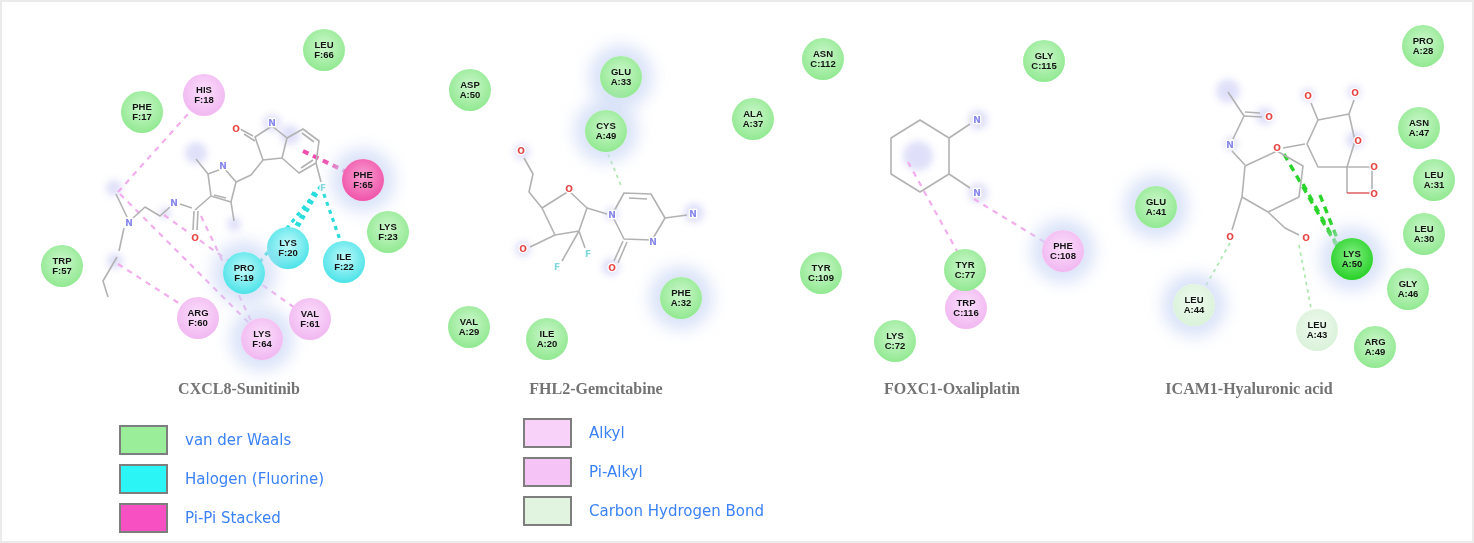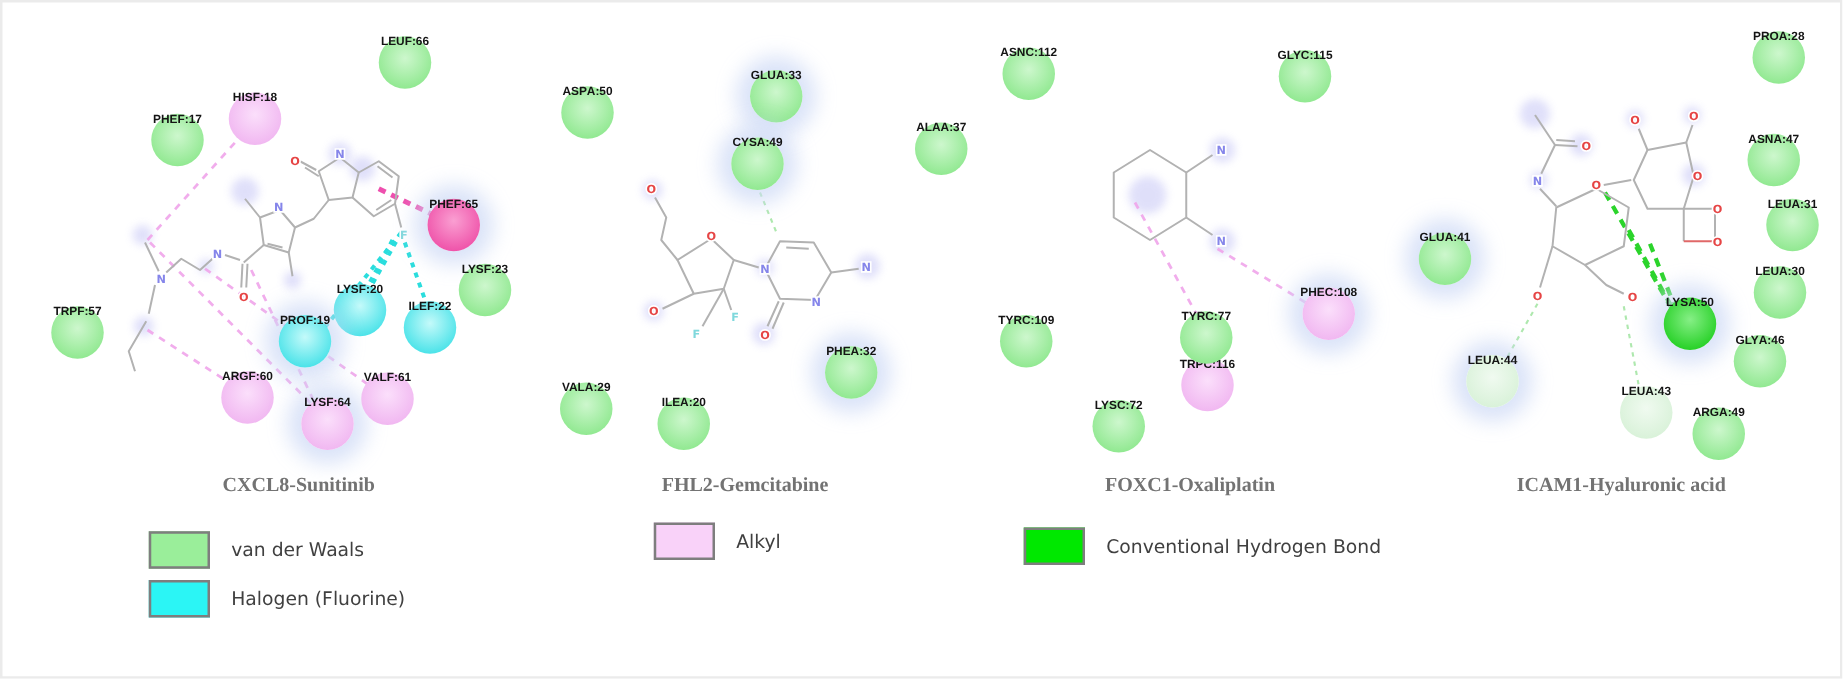--- a/index.html
+++ b/index.html
@@ -1,37 +1,37 @@
 <!DOCTYPE html>
 <html><head>
 <meta charset="utf-8">
 <style>
   html,body{margin:0;padding:0;background:#ffffff;}
   .canvas{position:relative;width:1474px;height:543px;background:#ffffff;
           border:2px solid #ebebeb;box-sizing:border-box;overflow:hidden;
           font-family:"Liberation Sans",sans-serif;}
   .mol-layer{position:absolute;left:0;top:0;z-index:1;}
   .res{position:absolute;width:42px;height:42px;border-radius:50%;
-       display:flex;justify-content:center;
+       display:flex;flex-direction:column;align-items:center;justify-content:center;
        transform:translate(-50%,-50%);text-align:center;color:#141414;
        font:bold 9.5px/10.5px "Liberation Sans",sans-serif;z-index:3;}
   .res span{display:block;}
   .t-vdw   {background:radial-gradient(circle at 50% 42%,#cdf7cd 0%,#8fe88f 78%);}
   .t-hal   {background:radial-gradient(circle at 50% 42%,#c4fafa 0%,#47e2e8 78%);}
   .t-pp    {background:radial-gradient(circle at 50% 42%,#fa9fd2 0%,#ee4da6 82%);}
   .t-alkyl {background:radial-gradient(circle at 50% 42%,#fbdffb 0%,#f0b4f0 82%);}
   .t-chb   {background:radial-gradient(circle at 50% 42%,#f0faf0 0%,#d7f1d7 82%);}
   .t-hbond {background:radial-gradient(circle at 50% 42%,#86ef86 0%,#1fce1f 82%);}
   .halo{box-shadow:0 0 16px 11px rgba(206,217,246,0.75);}
   .title{position:absolute;transform:translateX(-50%);white-space:nowrap;z-index:4;
          font:bold 16px "Liberation Serif",serif;color:#737373;}
   .legend{position:absolute;z-index:4;}
   .lrow{display:flex;align-items:center;margin-bottom:9px;}
   .swatch{width:45px;height:26px;border:2px solid #7e7e7e;margin-right:17px;flex:none;}
-  .llabel{font:15px "DejaVu Sans",sans-serif;color:#404040;white-space:nowrap;}
+  .llabel{font:15px "DejaVu Sans",sans-serif;color:#3b82f6;white-space:nowrap;}
   .atom{font:bold 9px "DejaVu Sans",sans-serif;paint-order:stroke;stroke:#ffffff;stroke-width:2.6px;text-anchor:middle;}
   .aN{fill:#8585ea}.aO{fill:#e64545}.aF{fill:#7fd8dc}
   .bond{stroke:#b2b2b2;stroke-width:1.6;fill:none;stroke-linejoin:round;}
   .bondr{stroke:#e06868;stroke-width:1.6;fill:none;}
   .d-pink {stroke:#f0a4ea;stroke-width:2.2;stroke-dasharray:5.5 5.5;fill:none;opacity:.9;}
   .d-mag  {stroke:#ee4fae;stroke-width:4;stroke-dasharray:6 5;fill:none;}
   .d-cyan {stroke:#2adddd;stroke-width:3.2;stroke-dasharray:4 4.5;fill:none;}
   .d-grn  {stroke:#2bd42b;stroke-width:3.4;stroke-dasharray:7 5.5;fill:none;}
   .d-pale {stroke:#aee8ae;stroke-width:1.7;stroke-dasharray:3.5 4;fill:none;}
   .glow{fill:#9898ee;opacity:.3;}
@@ -318,40 +318,46 @@
       <span>A:43</span>
     </div>
   <div class="res t-vdw" style="left:1373px;top:345px">
       <span>ARG</span>
       <span>A:49</span>
     </div>
 
   <div class="title" style="left:237px;top:378px">CXCL8-Sunitinib</div>
   <div class="title" style="left:594px;top:378px">FHL2-Gemcitabine</div>
   <div class="title" style="left:950px;top:378px">FOXC1-Oxaliplatin</div>
-  <div class="title" style="left:1295px;top:378px">ICAM1-Hyaluronic acid</div>
+  <div class="title" style="left:1247px;top:378px">ICAM1-Hyaluronic acid</div>
 
   <div class="legend" style="left:117px;top:423px">
     <div class="lrow">
       <div class="swatch" style="background: rgb(154, 238, 154);"></div>
       <div class="llabel">van der Waals</div>
     </div>
     <div class="lrow">
       <div class="swatch" style="background: rgb(43, 245, 245);"></div>
       <div class="llabel">Halogen (Fluorine)</div>
     </div>
+    <div class="lrow">
+      <div class="swatch" style="background: rgb(247, 80, 194);"></div>
+      <div class="llabel">Pi-Pi Stacked</div>
+    </div>
   </div>
 
   <div class="legend" style="left:521px;top:416px">
     <div class="lrow">
       <div class="swatch" style="background: rgb(249, 210, 249);"></div>
       <div class="llabel">Alkyl</div>
     </div>
+    <div class="lrow">
+      <div class="swatch" style="background: rgb(245, 195, 245);"></div>
+      <div class="llabel">Pi-Alkyl</div>
+    </div>
+    <div class="lrow">
+      <div class="swatch" style="background: rgb(224, 244, 224);"></div>
+      <div class="llabel">Carbon Hydrogen Bond</div>
+    </div>
   </div>
 
-  <div class="legend" style="left:817px;top:420px">
-    <div class="lrow">
-      <div class="swatch" style="background: rgb(0, 232, 0);"></div>
-      <div class="llabel">Conventional Hydrogen Bond</div>
-    </div>
-  </div>
 
 </div>
 
 </body></html>

